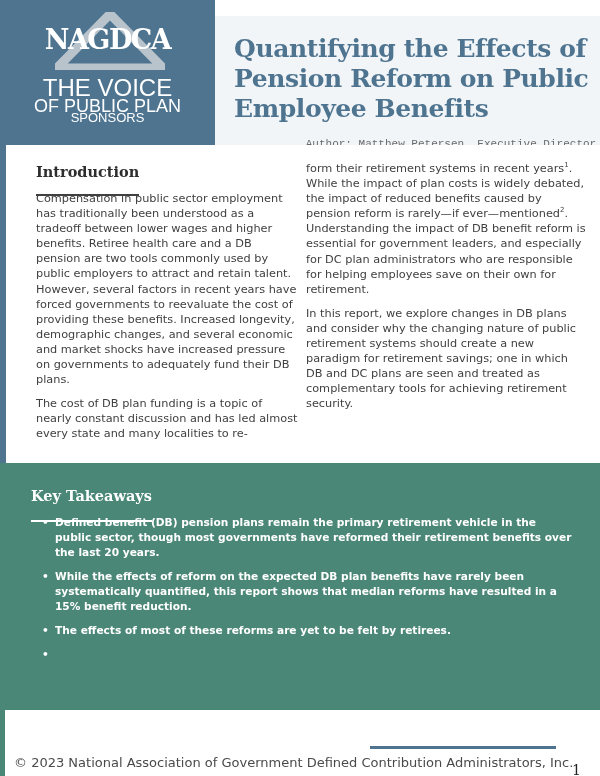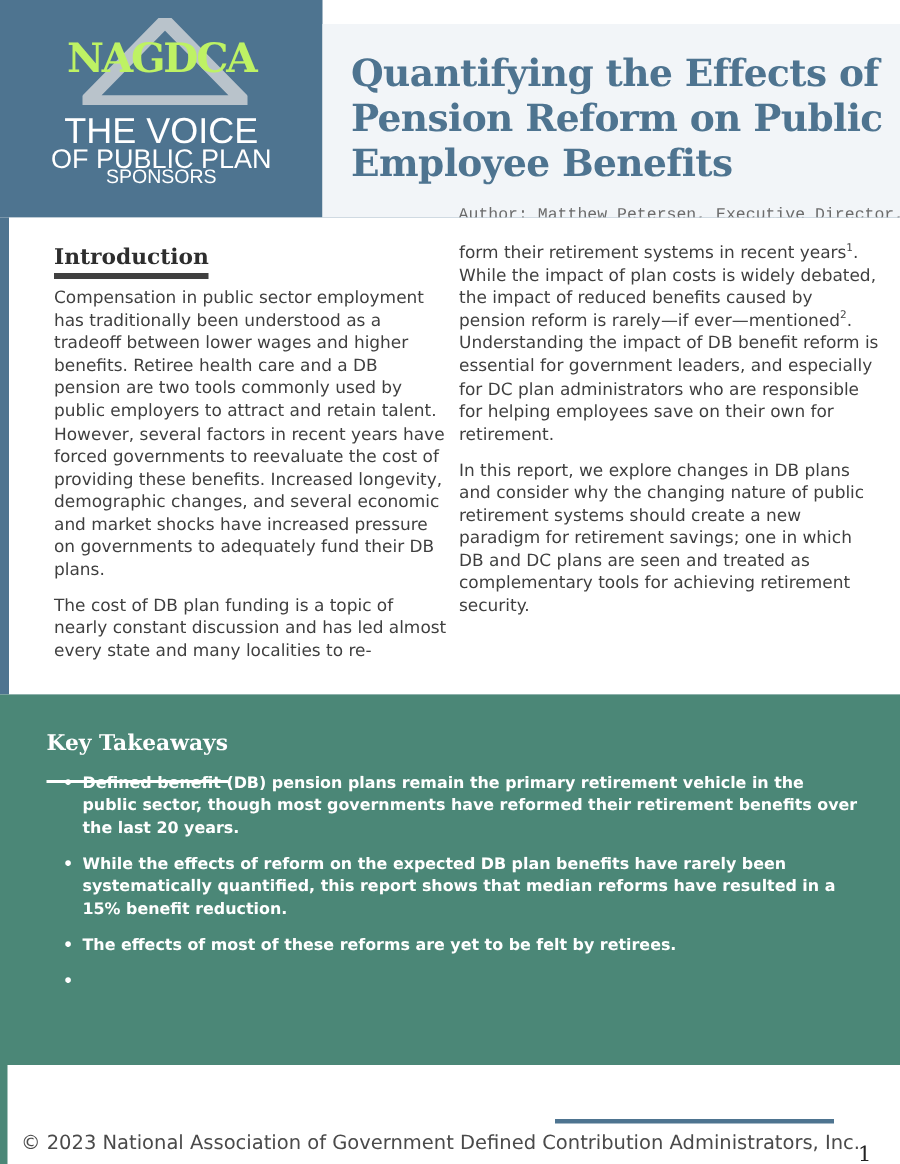--- a/index.html
+++ b/index.html
@@ -7,21 +7,21 @@
   body { position: relative; font-family: "DejaVu Sans", sans-serif; }
 
   
   .logo-block {
     position: absolute; left: 0; top: 0; width: 215px; height: 145px;
     background: #4e7490;
   }
   .logo-tri { position: absolute; left: 55px; top: 12px; width: 110px; height: 58px; }
   .logo-word {
     position: absolute; left: 0; width: 215px; top: 24px; text-align: center;
-    font-family: "DejaVu Serif", serif; font-weight: bold; color: #bef264;
+    font-family: "DejaVu Serif", serif; font-weight: bold; color: #ffffff;
     font-size: 27px; letter-spacing: -1.5px;
   }
   .tagline { position: absolute; left: 0; width: 215px; text-align: center; color: #ffffff;
     font-family: "Liberation Sans", sans-serif; }
   .tag1 { top: 74px; font-size: 24px; }
   .tag2 { top: 96px; font-size: 18px; }
   .tag3 { top: 110px; font-size: 13px; }
 
   .title-block {
     position: absolute; left: 215px; top: 16px; width: 452px; height: 145px;
@@ -36,21 +36,21 @@
     position: absolute; right: 18px; top: 122px;
     font-family: Liberation Mono, monospace; font-size: 11px; color: #6b6b6b;
   }
 
   
   .intro-frame { position: absolute; left: 0; top: 145px; width: 600px; height: 318px; background: #4e7490; }
   .intro-panel { position: absolute; left: 6px; top: 0; width: 594px; height: 318px; background: #ffffff; }
   .intro-heading {
     position: absolute; left: 30px; top: 18px;
     font-family: "DejaVu Serif", serif; font-weight: bold; font-size: 14.5px; color: #2e2e2e;
-    border-bottom: 4px solid #404040; padding-bottom: 2px;
+    border-bottom: 2px solid #404040; padding-bottom: 14px;
   }
   .col { position: absolute; font-size: 11.3px; line-height: 15.1px; color: #3f3f3f; }
   .col p { margin-bottom: 9px; }
   .col-left { left: 30px; top: 46px; width: 262px; }
   .col-right { left: 300px; top: 16px; width: 280px; }
   sup { font-size: 7px; line-height: 0; }
 
   
   .kt { position: absolute; left: 0; top: 463px; width: 600px; height: 245px; background: #4b8777; }
   .kt-heading {

